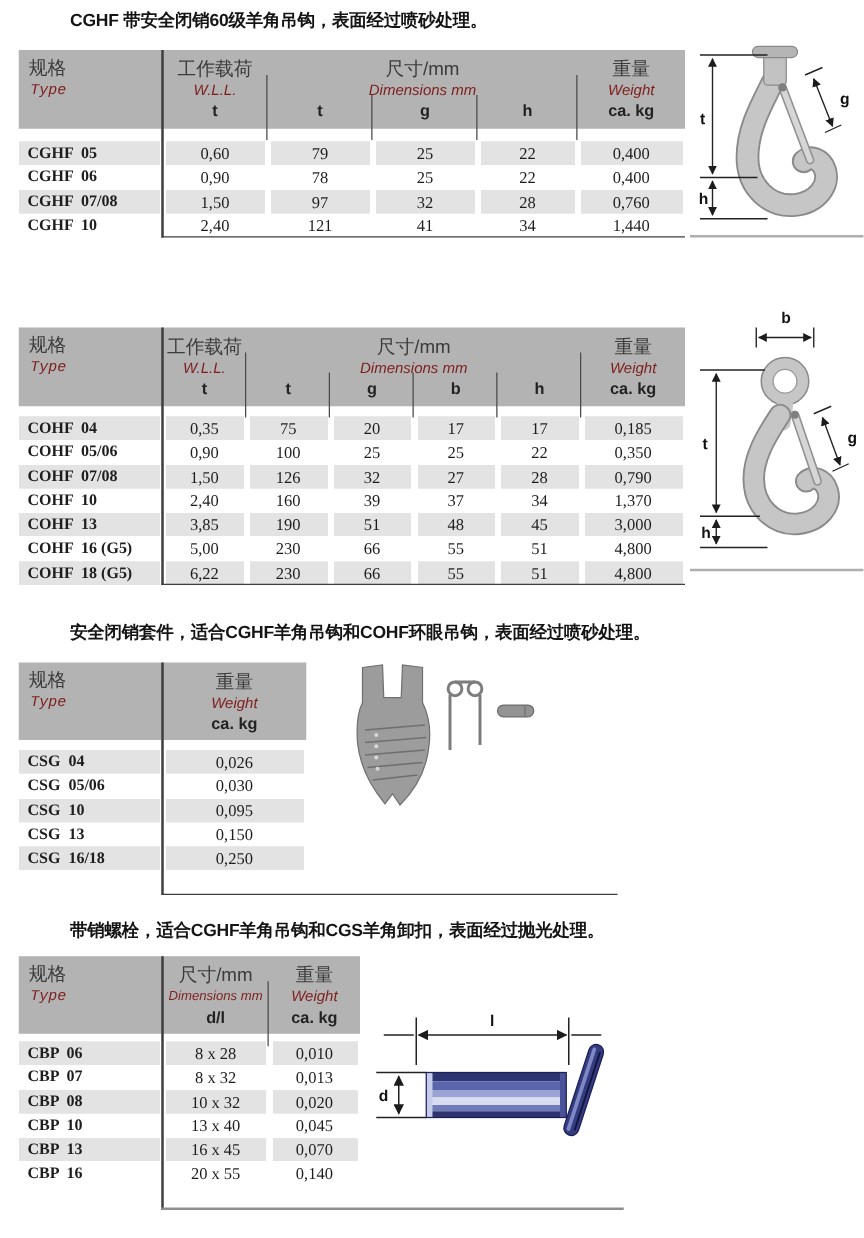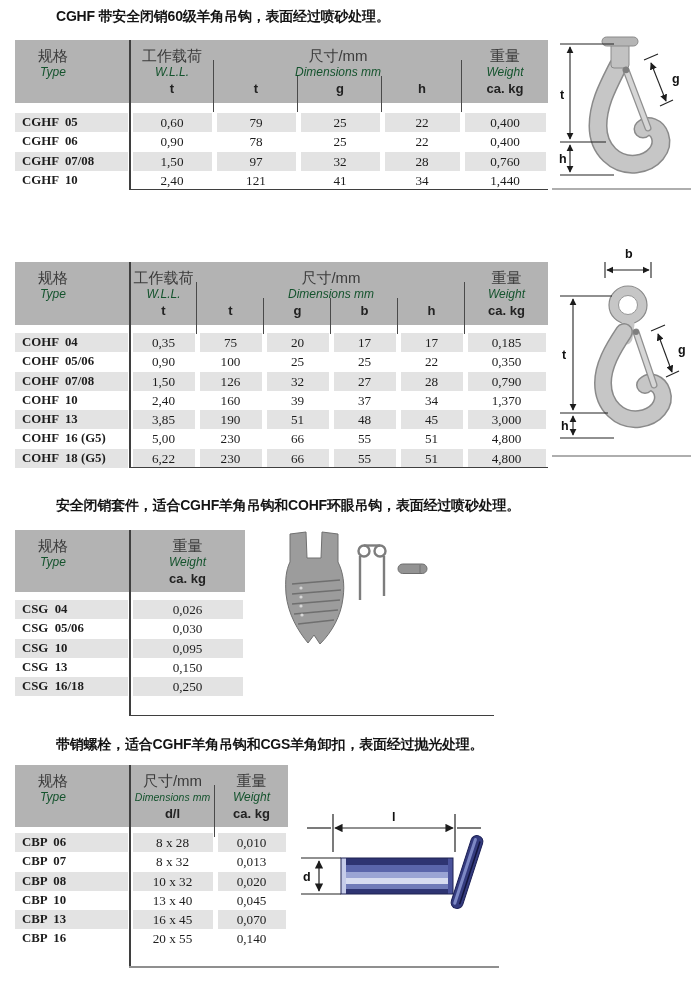--- a/index.html
+++ b/index.html
@@ -7,24 +7,24 @@
     position:relative; width:691px; height:990px; background:#ffffff;
     font-family:"Liberation Sans", sans-serif; color:#1a1a1a; overflow:hidden;
   }
   .title {
     position:absolute; left:15px; font-size:14px; font-weight:bold;
     letter-spacing:-0.2px; color:#141414; white-space:nowrap;margin-left:41px;
   }
   
   .spec-table { position:absolute; }
   .thead { position:absolute; left:0; right:0; top:0; background:#b3b3b3; }
-  .h-type { position:absolute; left:23px; top:6px; text-align:center; }
+  .h-type { position:absolute; left:8px; top:6px; text-align:right;font-family:Liberation Mono, monospace; }
   .h-col  { position:absolute; top:6px; text-align:center; }
   .zh   { font-size:15px; line-height:19px; color:#3b3b3b; }
-  .en   { font-size:12px; line-height:15px; font-style:italic; color:#14532d; }
+  .en   { font-size:12px; line-height:15px; font-style:italic; color:#7f1d1d; }
   .unit { font-size:13px; line-height:17px; font-weight:bold; color:#222; }
   .subrow { display:grid; }
   .subrow .unit { text-align:center; }
   
   .rows { position:absolute; left:0; right:12px;font-family:Liberation Serif, serif; }
   .trow { display:grid; }
   .cell {
     height:19.3px; line-height:19.3px; font-size:13.2px; text-align:center;
     color:#1d1d1d; padding:0 2.5px; background-clip:content-box; white-space:pre;
   }

